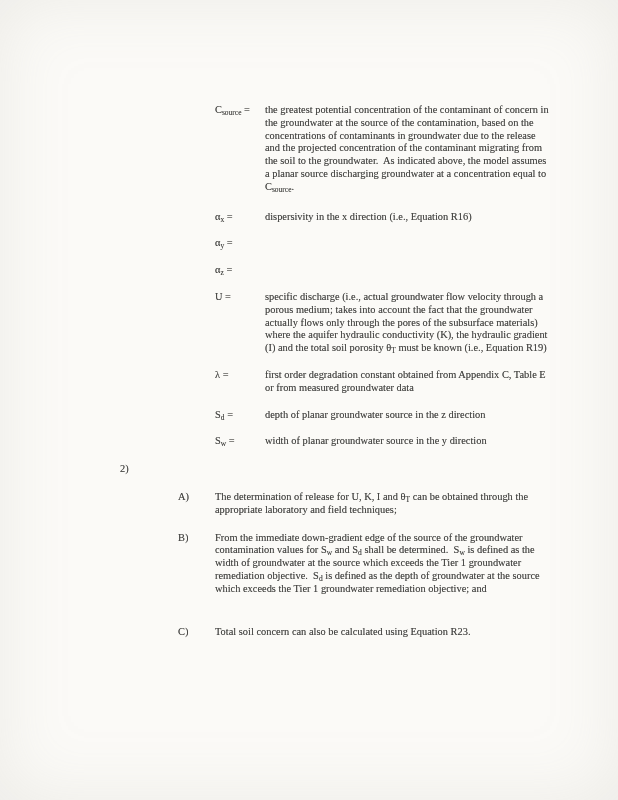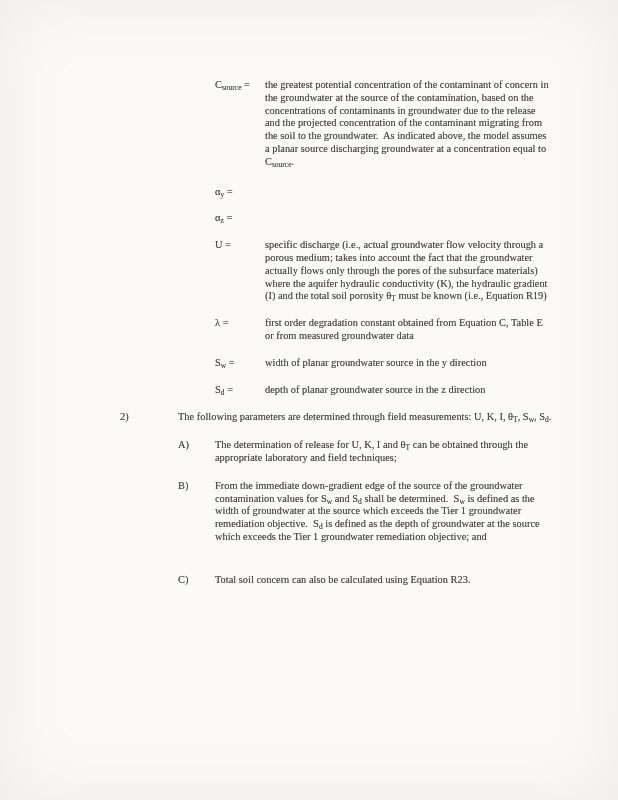--- a/index.html
+++ b/index.html
@@ -7,21 +7,21 @@
   .page {
     position: relative;
     width: 618px;
     height: 800px;
     background: #fbfaf7;
     box-shadow: inset 0 0 70px rgba(170,170,160,0.18);
     font-family: "Liberation Serif", serif;
     font-size: 10.4px;
     line-height: 1.23;
     color: #454543;
-    padding-top: 79px;
+    padding-top: 104px;
     overflow: hidden;
   }
   .scan-text {
     filter: blur(0.25px);
     text-shadow: 0 0 0.6px rgba(70,70,68,0.55);
   }
   .def-row {
     display: flex;
     margin-left: 215px;
     margin-bottom: 14px;
@@ -52,56 +52,59 @@
 <div class="page">
   <div class="scan-text">
 
     <section>
 
       <div class="def-row gap-lg">
         <div class="sym"><span>C</span><sub>source</sub><span> =</span></div>
         <div class="def"><span>the greatest potential concentration of the contaminant of concern in the groundwater at the source of the contamination, based on the concentrations of contaminants in groundwater due to the release and the projected concentration of the contaminant migrating from the soil to the groundwater.  As indicated above, the model assumes a planar source discharging groundwater at a concentration equal to </span><span>C</span><sub>source</sub><span>.</span></div>
       </div>
 
+      <div class="def-row">
+        <div class="sym"><span>α</span><sub>x</sub><span> =</span></div>
+        <div class="def"><span>dispersivity in the x direction (i.e., Equation R16)</span></div>
+      </div>
 
       <div class="def-row">
         <div class="sym"><span>α</span><sub>y</sub><span> =</span></div>
       </div>
 
       <div class="def-row">
         <div class="sym"><span>α</span><sub>z</sub><span> =</span></div>
       </div>
 
       <div class="def-row">
         <div class="sym"><span>U =</span></div>
         <div class="def"><span>specific discharge (i.e., actual groundwater flow velocity through a porous medium; takes into account the fact that the groundwater actually flows only through the pores of the subsurface materials) where the aquifer hydraulic conductivity (K), the hydraulic gradient (I) and the total soil porosity </span><span>θ</span><sub>T</sub><span> must be known (i.e., Equation R19)</span></div>
       </div>
 
       <div class="def-row">
         <div class="sym"><span>λ =</span></div>
-        <div class="def"><span>first order degradation constant obtained from Equation C, Table E or from measured groundwater data</span></div>
+        <div class="def"><span>first order degradation constant obtained from Appendix C, Table E or from measured groundwater data</span></div>
+      </div>
+
+      <div class="def-row">
+        <div class="sym"><span>S</span><sub>d</sub><span> =</span></div>
+        <div class="def"><span>depth of planar groundwater source in the z direction</span></div>
       </div>
 
       <div class="def-row">
         <div class="sym"><span>S</span><sub>w</sub><span> =</span></div>
         <div class="def"><span>width of planar groundwater source in the y direction</span></div>
-      </div>
-
-      <div class="def-row">
-        <div class="sym"><span>S</span><sub>d</sub><span> =</span></div>
-        <div class="def"><span>depth of planar groundwater source in the z direction</span></div>
       </div>
 
     </section>
 
     <section>
 
       <div class="item-row">
         <div class="num">2)</div>
-        <div class="body"><span>The following parameters are determined through field measurements: U, K, I, </span><span>θ</span><sub>T</sub><span>, S</span><sub>w</sub><span>, S</span><sub>d</sub><span>.</span></div>
       </div>
 
       <div class="sub-row">
         <div class="letter">A)</div>
         <div class="body"><span>The determination of release for U, K, I and </span><span>θ</span><sub>T</sub><span> can be obtained through the appropriate laboratory and field techniques;</span></div>
       </div>
 
       <div class="sub-row">
         <div class="letter">B)</div>
         <div class="body"><span>From the immediate down-gradient edge of the source of the groundwater contamination values for S</span><sub>w</sub><span> and S</span><sub>d</sub><span> shall be determined.  S</span><sub>w</sub><span> is defined as the width of groundwater at the source which exceeds the Tier 1 groundwater remediation objective.  S</span><sub>d</sub><span> is defined as the depth of groundwater at the source which exceeds the Tier 1 groundwater remediation objective; and</span></div>

